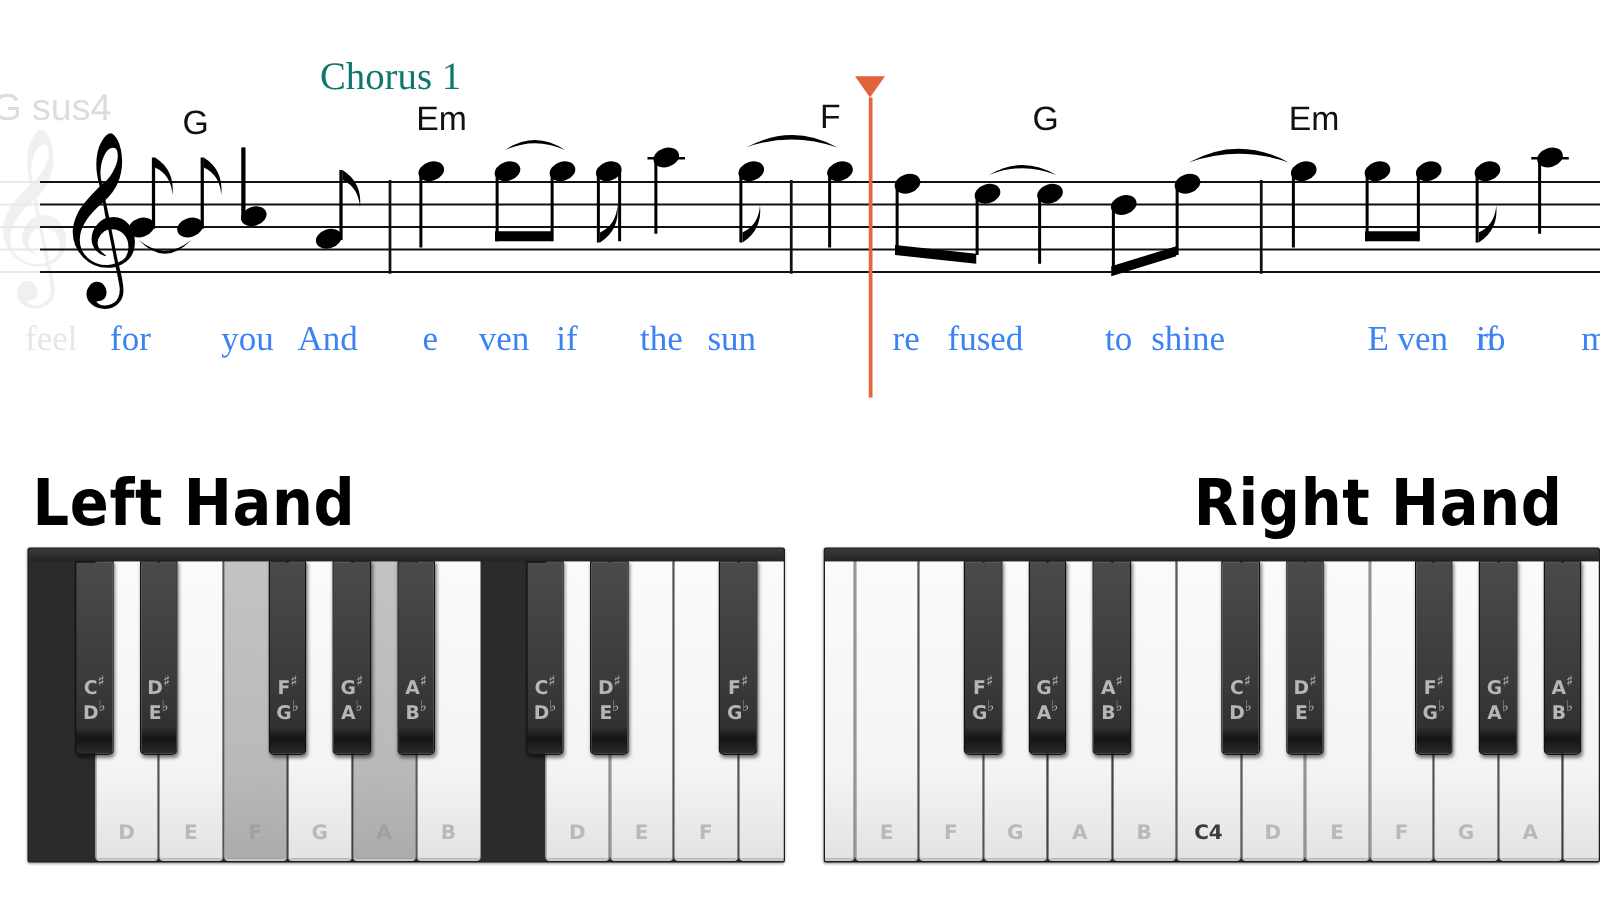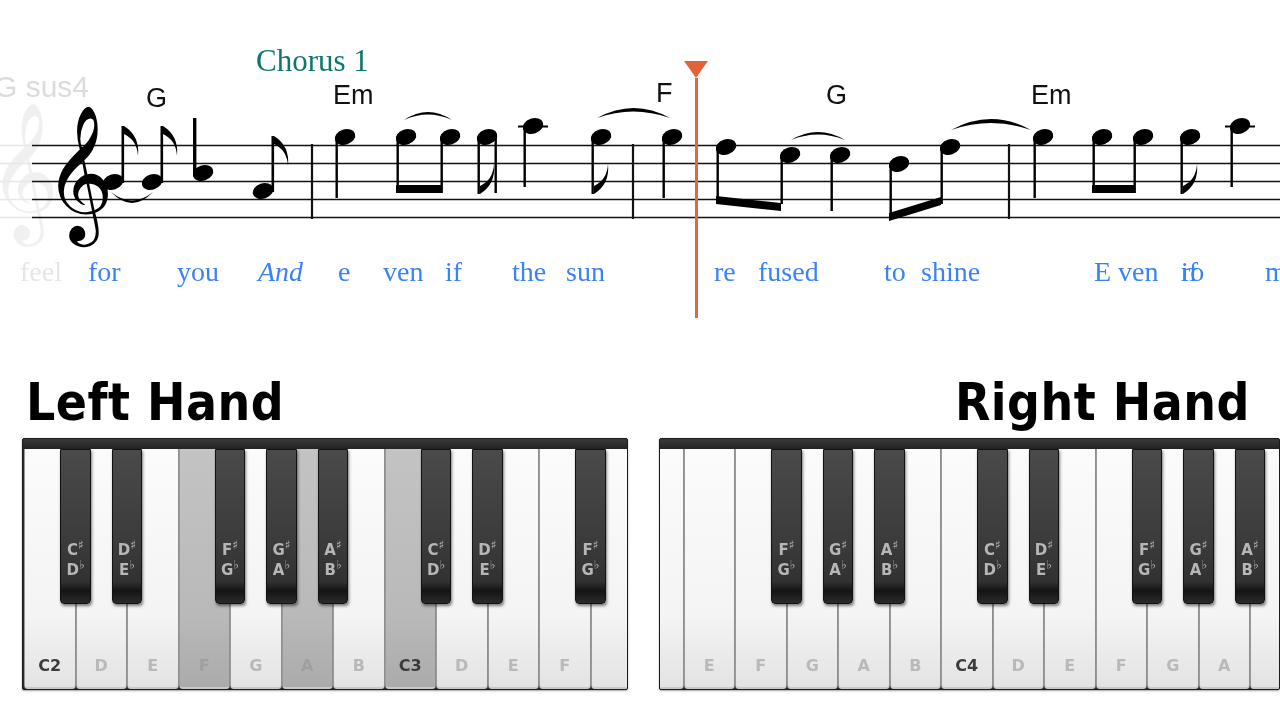--- a/index.html
+++ b/index.html
@@ -255,21 +255,21 @@
     <div class="chord-lbl" style="left:333px; top:82px;">Em</div>
     <div class="chord-lbl" style="left:656px; top:80px;">F</div>
     <div class="chord-lbl" style="left:826px; top:82px;">G</div>
     <div class="chord-lbl" style="left:1031px; top:82px;">Em</div>
 
     <div class="section-lbl" style="left:256px; top:45px;">Chorus 1</div>
 
     <div class="lyric faded" style="left:20px;">feel</div>
     <div class="lyric" style="left:88px;">for</div>
     <div class="lyric" style="left:177px;">you</div>
-    <div class="lyric" style="left:258px;font-style:italic;">And</div>
+    <div class="lyric" style="left:238px;">And</div>
     <div class="lyric" style="left:338px;">e</div>
     <div class="lyric" style="left:383px;">ven</div>
     <div class="lyric" style="left:445px;">if</div>
     <div class="lyric" style="left:512px;">the</div>
     <div class="lyric" style="left:566px;">sun</div>
     <div class="lyric" style="left:714px;">re</div>
     <div class="lyric" style="left:752px;margin-left:6px;">fused</div>
     <div class="lyric" style="left:884px;">to</div>
     <div class="lyric" style="left:921px;">shine</div>
     <div class="lyric" style="left:1094px;">E</div>
@@ -281,43 +281,37 @@
     <div id="playhead-tri"></div>
     <div id="playhead-line"></div>
   </div>
 
   <div class="hand-title" id="lh-title">Left Hand</div>
   <div class="hand-title" id="rh-title">Right Hand</div>
 
   <div class="kb-wrap" id="kb-left">
     <div class="kb-topbar"></div>
     <div class="kb-inner" id="kb-left-inner">
-        <div class="wkey" style="left: 1px; width: 51.5px;">
-          <span class="wlabel root">C2</span>
-        </div>
         <div class="wkey" style="left: 52.5px; width: 51.5px;">
           <span class="wlabel">D</span>
         </div>
         <div class="wkey" style="left: 104px; width: 51.5px;">
           <span class="wlabel">E</span>
         </div>
         <div class="wkey on" style="left: 155.5px; width: 51.5px;">
           <span class="wlabel">F</span>
         </div>
         <div class="wkey" style="left: 207px; width: 51.5px;">
           <span class="wlabel">G</span>
         </div>
         <div class="wkey on" style="left: 258.5px; width: 51.5px;">
           <span class="wlabel">A</span>
         </div>
         <div class="wkey" style="left: 310px; width: 51.5px;">
           <span class="wlabel">B</span>
-        </div>
-        <div class="wkey on" style="left: 361.5px; width: 51.5px;">
-          <span class="wlabel root">C3</span>
         </div>
         <div class="wkey" style="left: 413px; width: 51.5px;">
           <span class="wlabel">D</span>
         </div>
         <div class="wkey" style="left: 464.5px; width: 51.5px;">
           <span class="wlabel">E</span>
         </div>
         <div class="wkey" style="left: 516px; width: 51.5px;">
           <span class="wlabel">F</span>
         </div>

